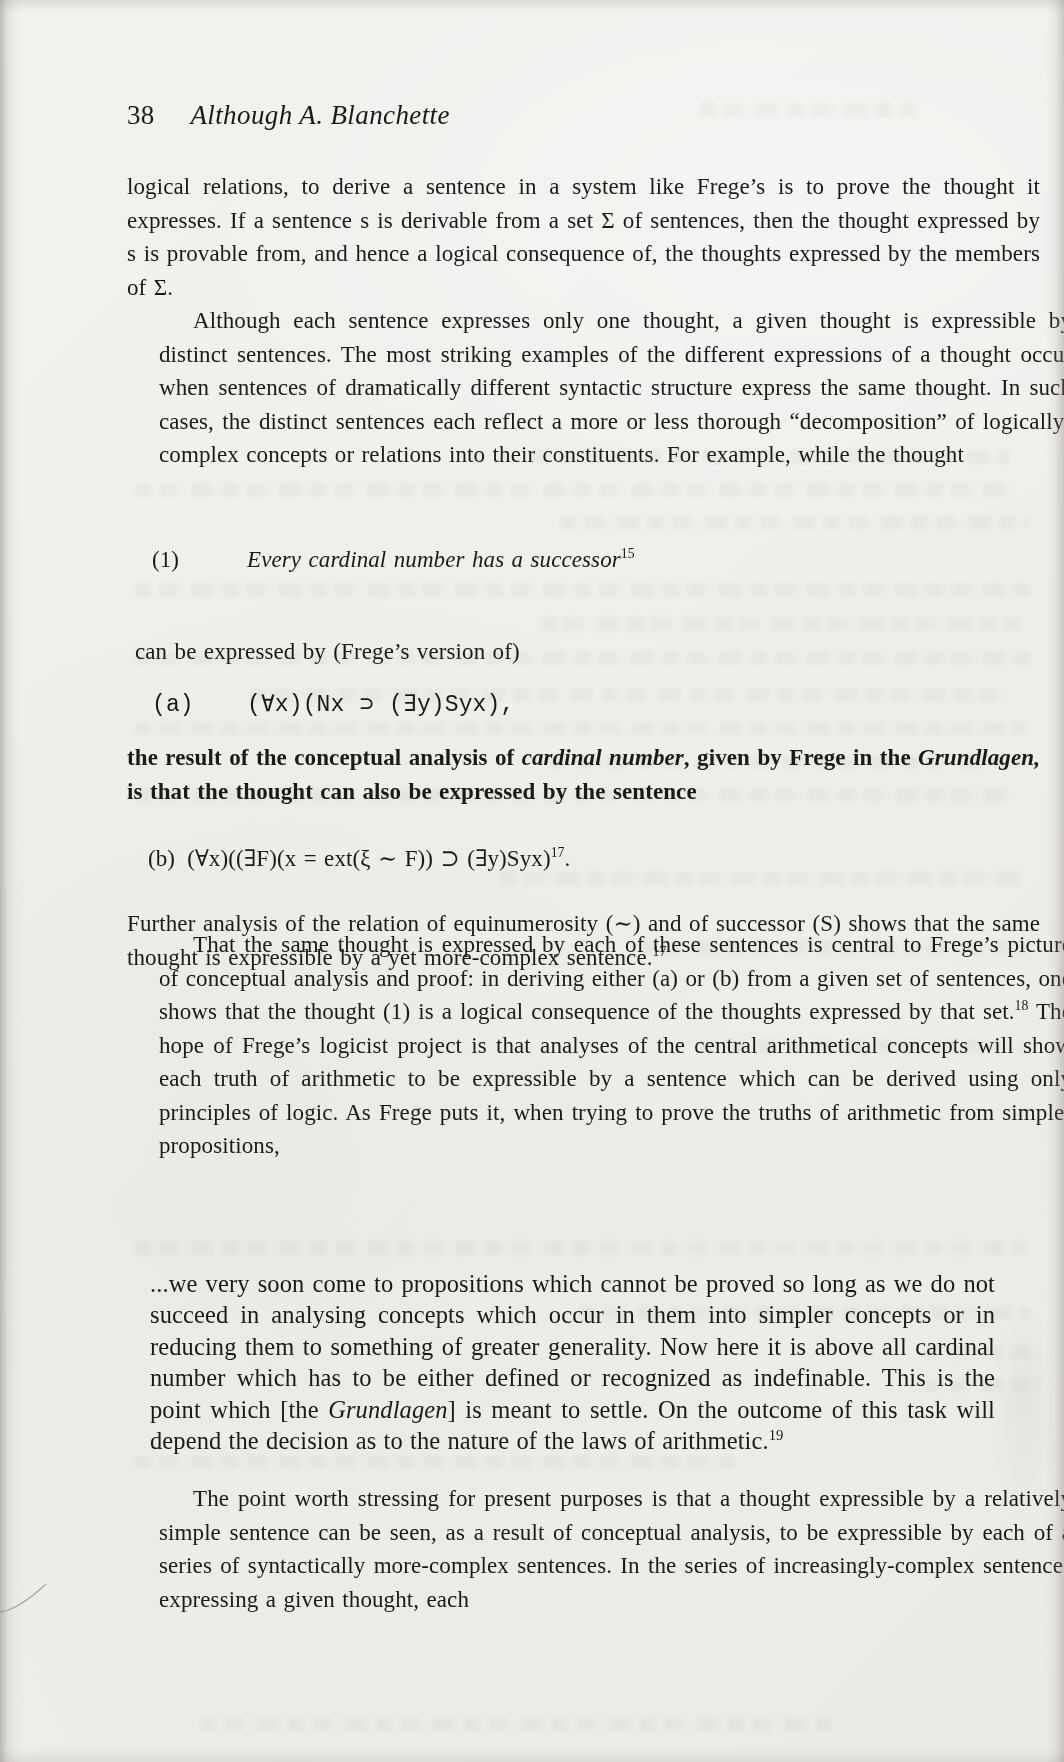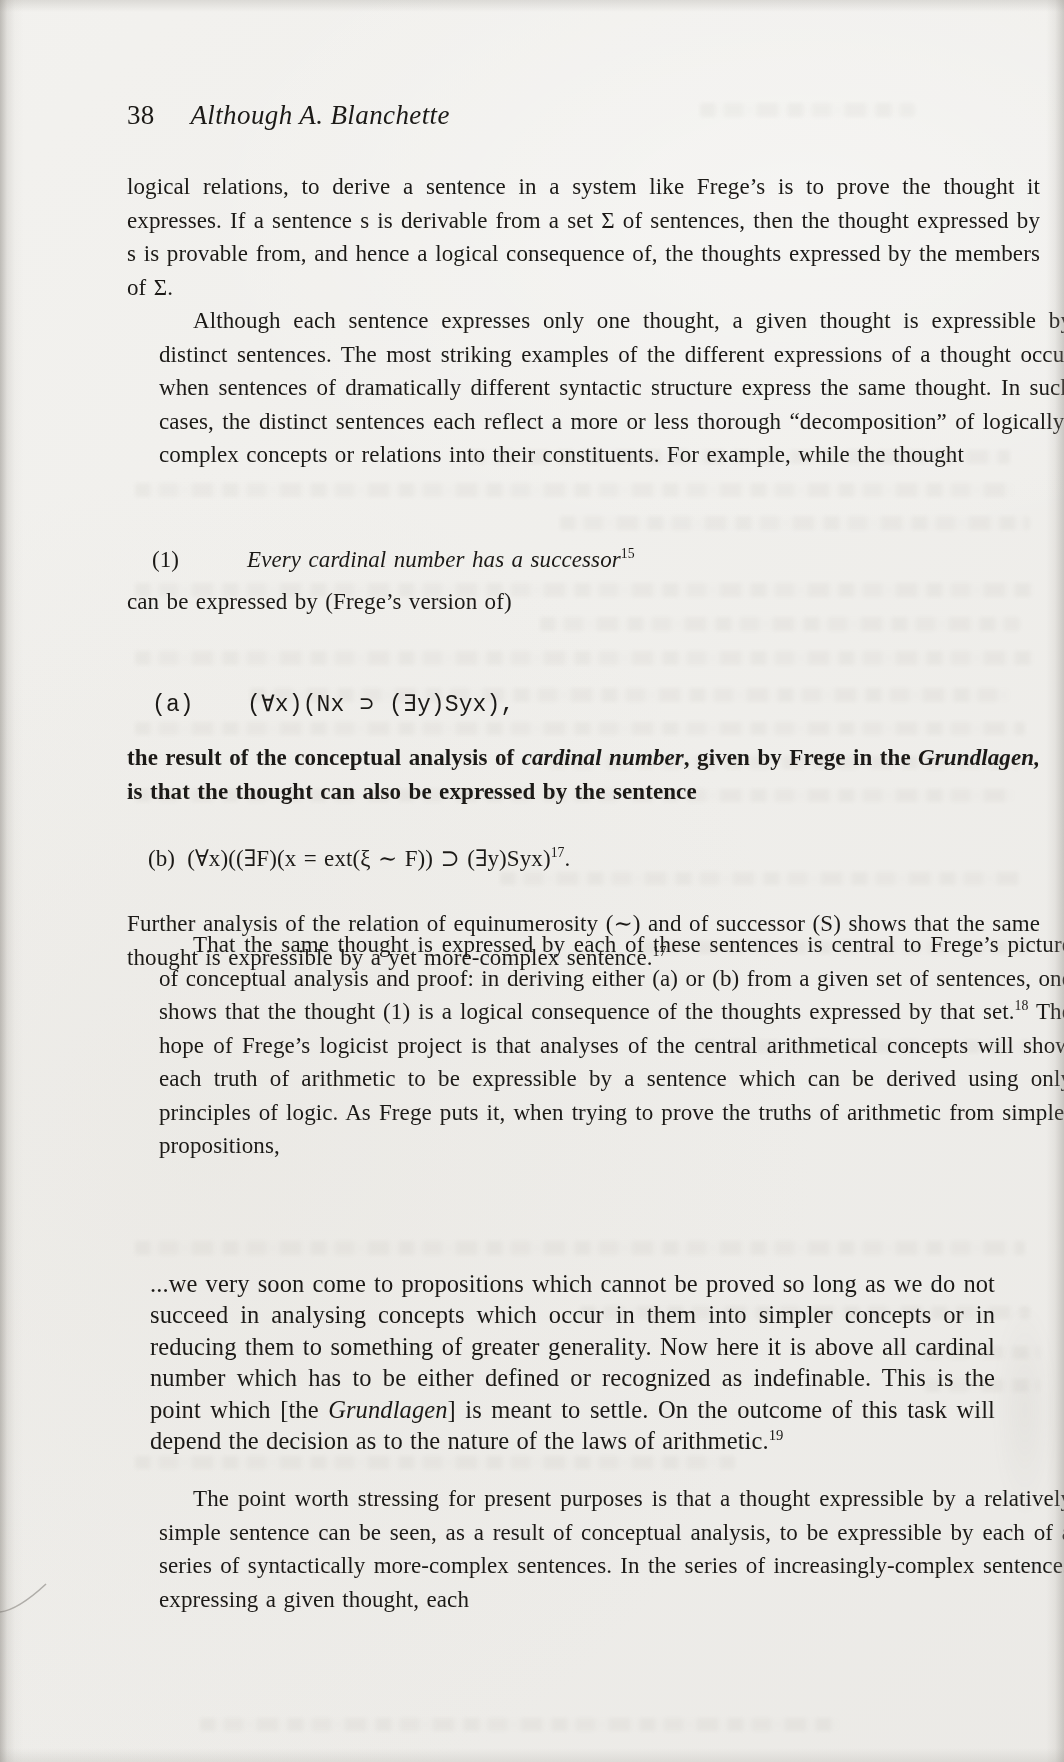--- a/index.html
+++ b/index.html
@@ -82,21 +82,21 @@
 </div>
 
 <div class="block" style="top:170px;"><span>logical relations, to derive a sentence in a system like Frege’s is to prove the thought it expresses. If a sentence s is derivable from a set Σ of sentences, then the thought expressed by s is provable from, and hence a logical consequence of, the thoughts expressed by the members of Σ.</span></div>
 
 <div class="block indent" style="top:304px;"><span>Although each sentence expresses only one thought, a given thought is expressible by distinct sentences. The most striking examples of the different expressions of a thought occur when sentences of dramatically different syntactic structure express the same thought. In such cases, the distinct sentences each reflect a more or less thorough “decomposition” of logically-complex concepts or relations into their constituents. For example, while the thought</span></div>
 
 <div class="block nojust" style="top:543px;">
   <span class="f-label">(1)</span><em>Every cardinal number has a successor</em><sup>15</sup>
 </div>
 
-<div class="block nojust" style="top:585px;"><span>can be expressed by (Frege’s version of)</span></div>
+<div class="block nojust" style="top:635px;margin-left:8px;"><span>can be expressed by (Frege’s version of)</span></div>
 
 <div class="block nojust" style="top:689px;font-family:Liberation Mono, monospace;">
   <span class="f-label">(a)</span><span>(∀x)(Nx ⊃ (∃y)Syx),</span>
 </div>
 
 <div class="block" style="top:741px;font-weight:bold;">
   <span>the result of the conceptual analysis of </span><em>cardinal number</em><span>, given by Frege in the </span><em>Grundlagen,</em><span> is that the thought can also be expressed by the sentence</span>
 </div>
 
 <div class="block nojust" style="top:842px;">

